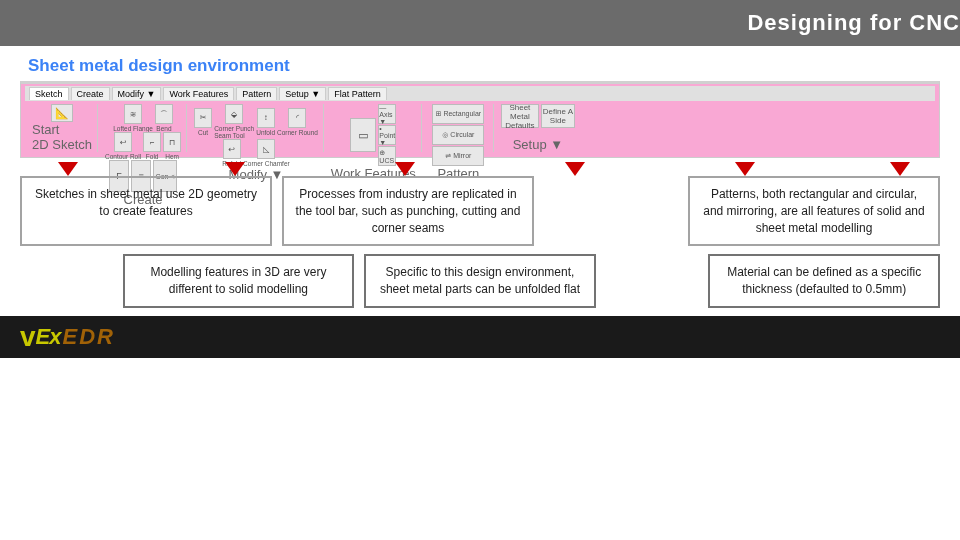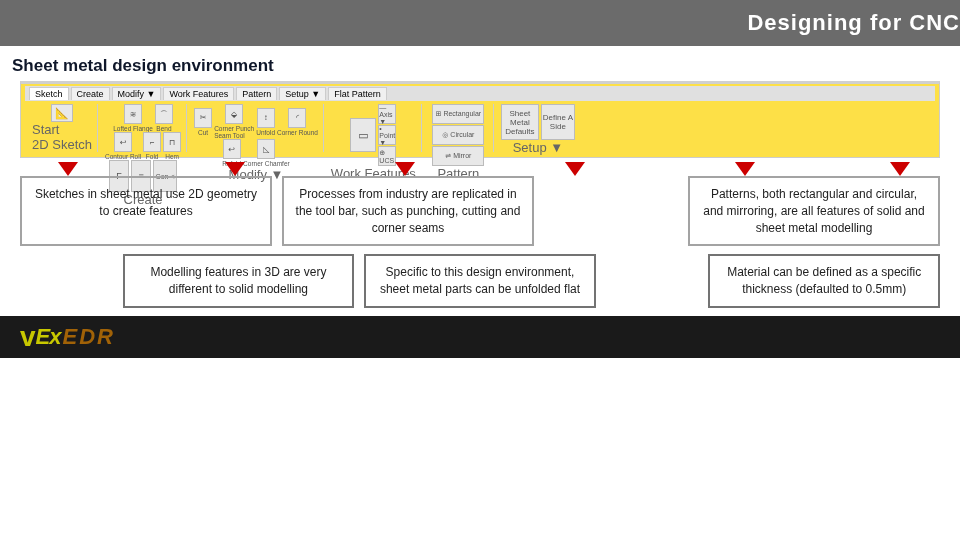--- a/index.html
+++ b/index.html
@@ -17,22 +17,22 @@
       padding: 10px 0;
       color: #ffffff;
       font-size: 22px;
       font-weight: bold;
       letter-spacing: 1px;
     }
 
     .subtitle {
       font-size: 17px;
       font-weight: bold;
-      color: #0f172a;
-      margin: 10px 20px 5px 12px;
+      color: #3b82f6;
+      margin: 10px 20px 5px 28px;
     }
 
     .arrow-down {
       width: 0;
       height: 0;
       border-left: 10px solid transparent;
       border-right: 10px solid transparent;
       border-top: 14px solid #cc0000;
     }
 
@@ -99,21 +99,21 @@
     }
 
     .logo-v {
       color: #c8c800;
       font-size: 28px;
       font-weight: 900;
     }
 
     
     .toolbar-complex {
-      background: #fde047;
+      background: #f9a8d4;
       border: 1px solid #ccc;
       border-top: 3px solid #d0d0d0;
       margin: 0 20px 4px 20px;
       display: flex;
       flex-direction: column;
       padding: 2px 4px;
     }
 
     .toolbar-tabs {
       display: flex;
@@ -172,21 +172,21 @@
       border: 1px solid #bbb;
       display: flex;
       align-items: center;
       justify-content: center;
       font-size: 8px;
       color: #555;
     }
 
     .tb-icon-large {
       width: 22px;
-      height: 36px;
+      height: 24px;
       background: #e8e8e8;
       border: 1px solid #bbb;
       display: flex;
       align-items: center;
       justify-content: center;
       font-size: 11px;
       color: #555;
     }
 
     .tb-sub-label {

